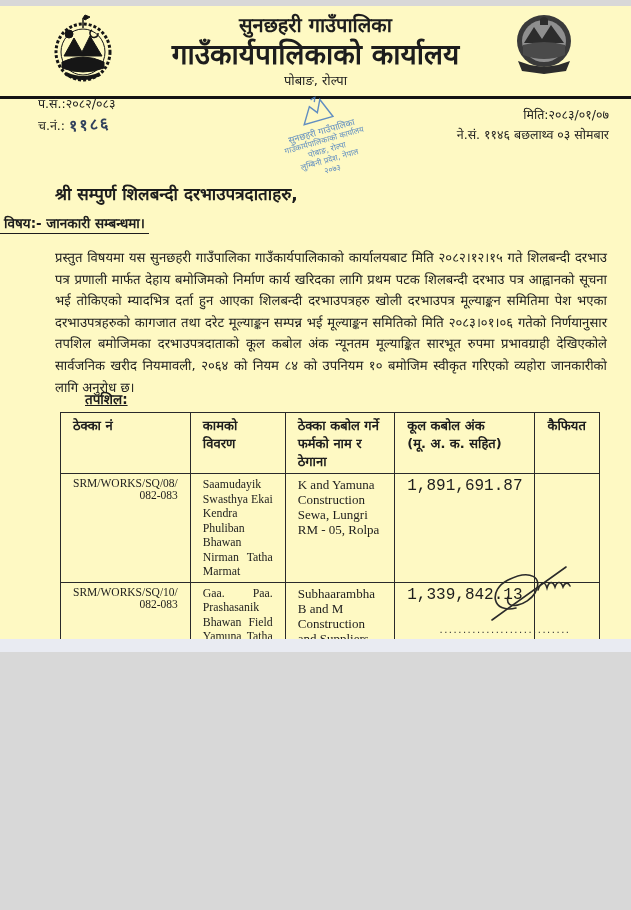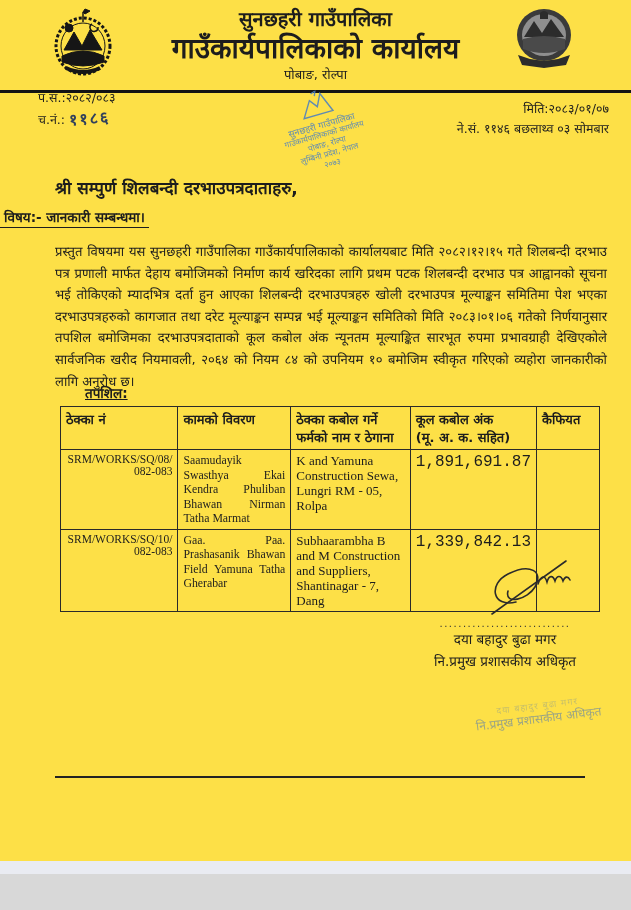--- a/index.html
+++ b/index.html
@@ -1,19 +1,19 @@
 <!DOCTYPE html>
 <html><head>
 <meta charset="utf-8">
 <style>
   * { margin:0; padding:0; box-sizing:border-box; }
   body { background:#d8d8d8; font-family:"DejaVu Sans", sans-serif; }
   .page {
-    position:relative; width:631px; height:874px; margin:0 auto;
-    background:#fde047; color:#1d1d1d; overflow:hidden;
+    position:relative; width:631px; height:646px; margin:6px auto;
+    background:#fef9c3; color:#1d1d1d; overflow:hidden;
     font-family:"DejaVu Sans", sans-serif;
   }
   
   .letterhead { position:absolute; top:6px; left:0; right:0; text-align:center; }
   .muni-name  { font-size:20px; font-weight:bold; line-height:26px; }
   .office-name{ font-size:28px; font-weight:bold; line-height:34px; }
   .location   { font-size:13px; line-height:18px; }
   .emblem-left  { position:absolute; top:8px;  left:52px; }
   .emblem-right { position:absolute; top:7px;  left:504px; }
   .head-rule { position:absolute; top:90px; left:0; width:631px; height:3px; background:#141414; }
@@ -36,21 +36,21 @@
   .subject   { position:absolute; top:208px; left:0; right:0; text-align:left;
                font-size:13.5px; font-weight:bold; }
   .subject span { border-bottom:1.5px solid #1d1d1d; padding:0 4px 2px; }
   .body-par  { position:absolute; top:241px; left:55px; width:552px;
                font-size:13.1px; line-height:21.6px; text-align:justify; }
   .tapashil  { position:absolute; top:384px; left:85px; font-size:13.5px; font-weight:bold;
                text-decoration:underline;text-align:right; }
 
   
   table.main { position:absolute; top:406px; left:60px; width:540px; border-collapse:collapse; }
-  table.main th, table.main td { border:1.4px solid #2a2a2a; vertical-align:top; padding:3px 5px; }
+  table.main th, table.main td { border:1.4px solid #2a2a2a; vertical-align:top; padding:3px 12px; }
   table.main th { font-size:13px; font-weight:bold; text-align:left; white-space:pre-line; }
   table.main th.hdr-amount { white-space:pre-line; }
   td.c-contract { font-size:11.5px; text-align:right; vertical-align:middle; white-space:pre-line; font-family:Liberation Serif, serif; }
   td.c-detail   { font-size:11.8px; text-align:justify; font-family:"Liberation Serif", serif; line-height:14.5px; }
   td.c-firm     { font-size:13px; font-family:Liberation Serif, serif; line-height:15px; }
   td.c-amount   { font-size:16px; text-align:right; vertical-align:middle; font-family:Liberation Mono, monospace; }
   td.c-remark   { width:68px; }
   col.w1{width:118px} col.w2{width:129px} col.w3{width:131px} col.w4{width:94px} col.w5{width:68px}
 
   

